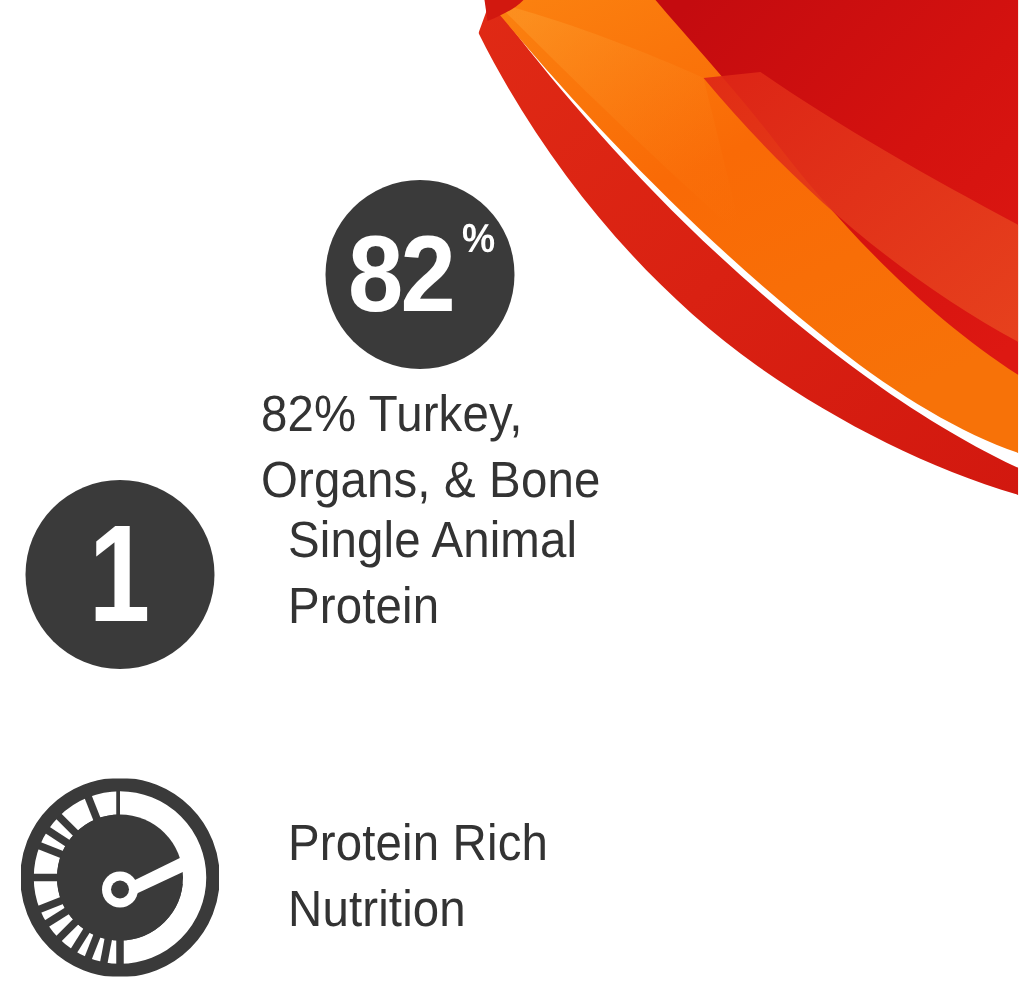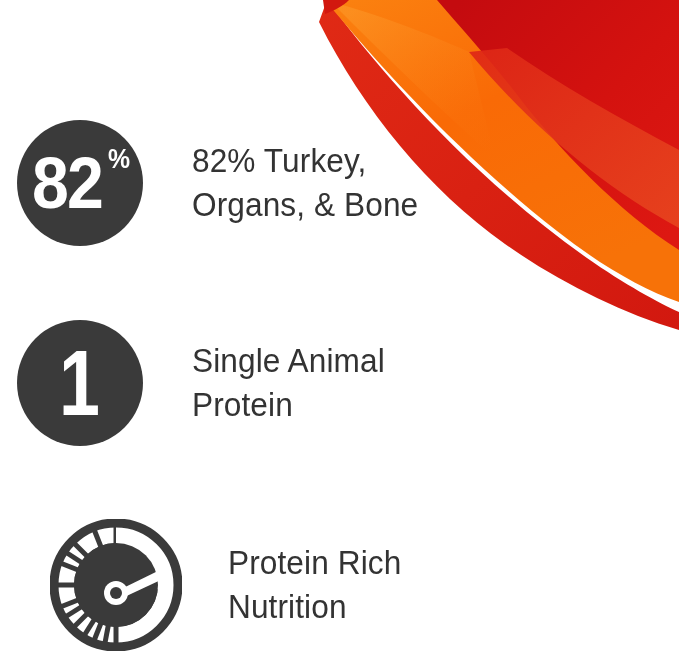--- a/index.html
+++ b/index.html
@@ -28,23 +28,23 @@
   }
 
   
   .feature-row {
     position: absolute;
     left: 0;
     display: flex;
     align-items: center;
     width: 560px;
   }
-  #row-0 { top: 110px; }
+  #row-0 { top: 110px; flex-direction: column; }
   #row-1 { top: 310px; }
-  #row-2 { top: 512px; margin-left: 36px; }
+  #row-2 { top: 512px; }
 
   .badge-slot {
     width: 160px;
     min-width: 160px;
     height: 145px;
     display: flex;
     align-items: center;
     justify-content: center;
   }
 

